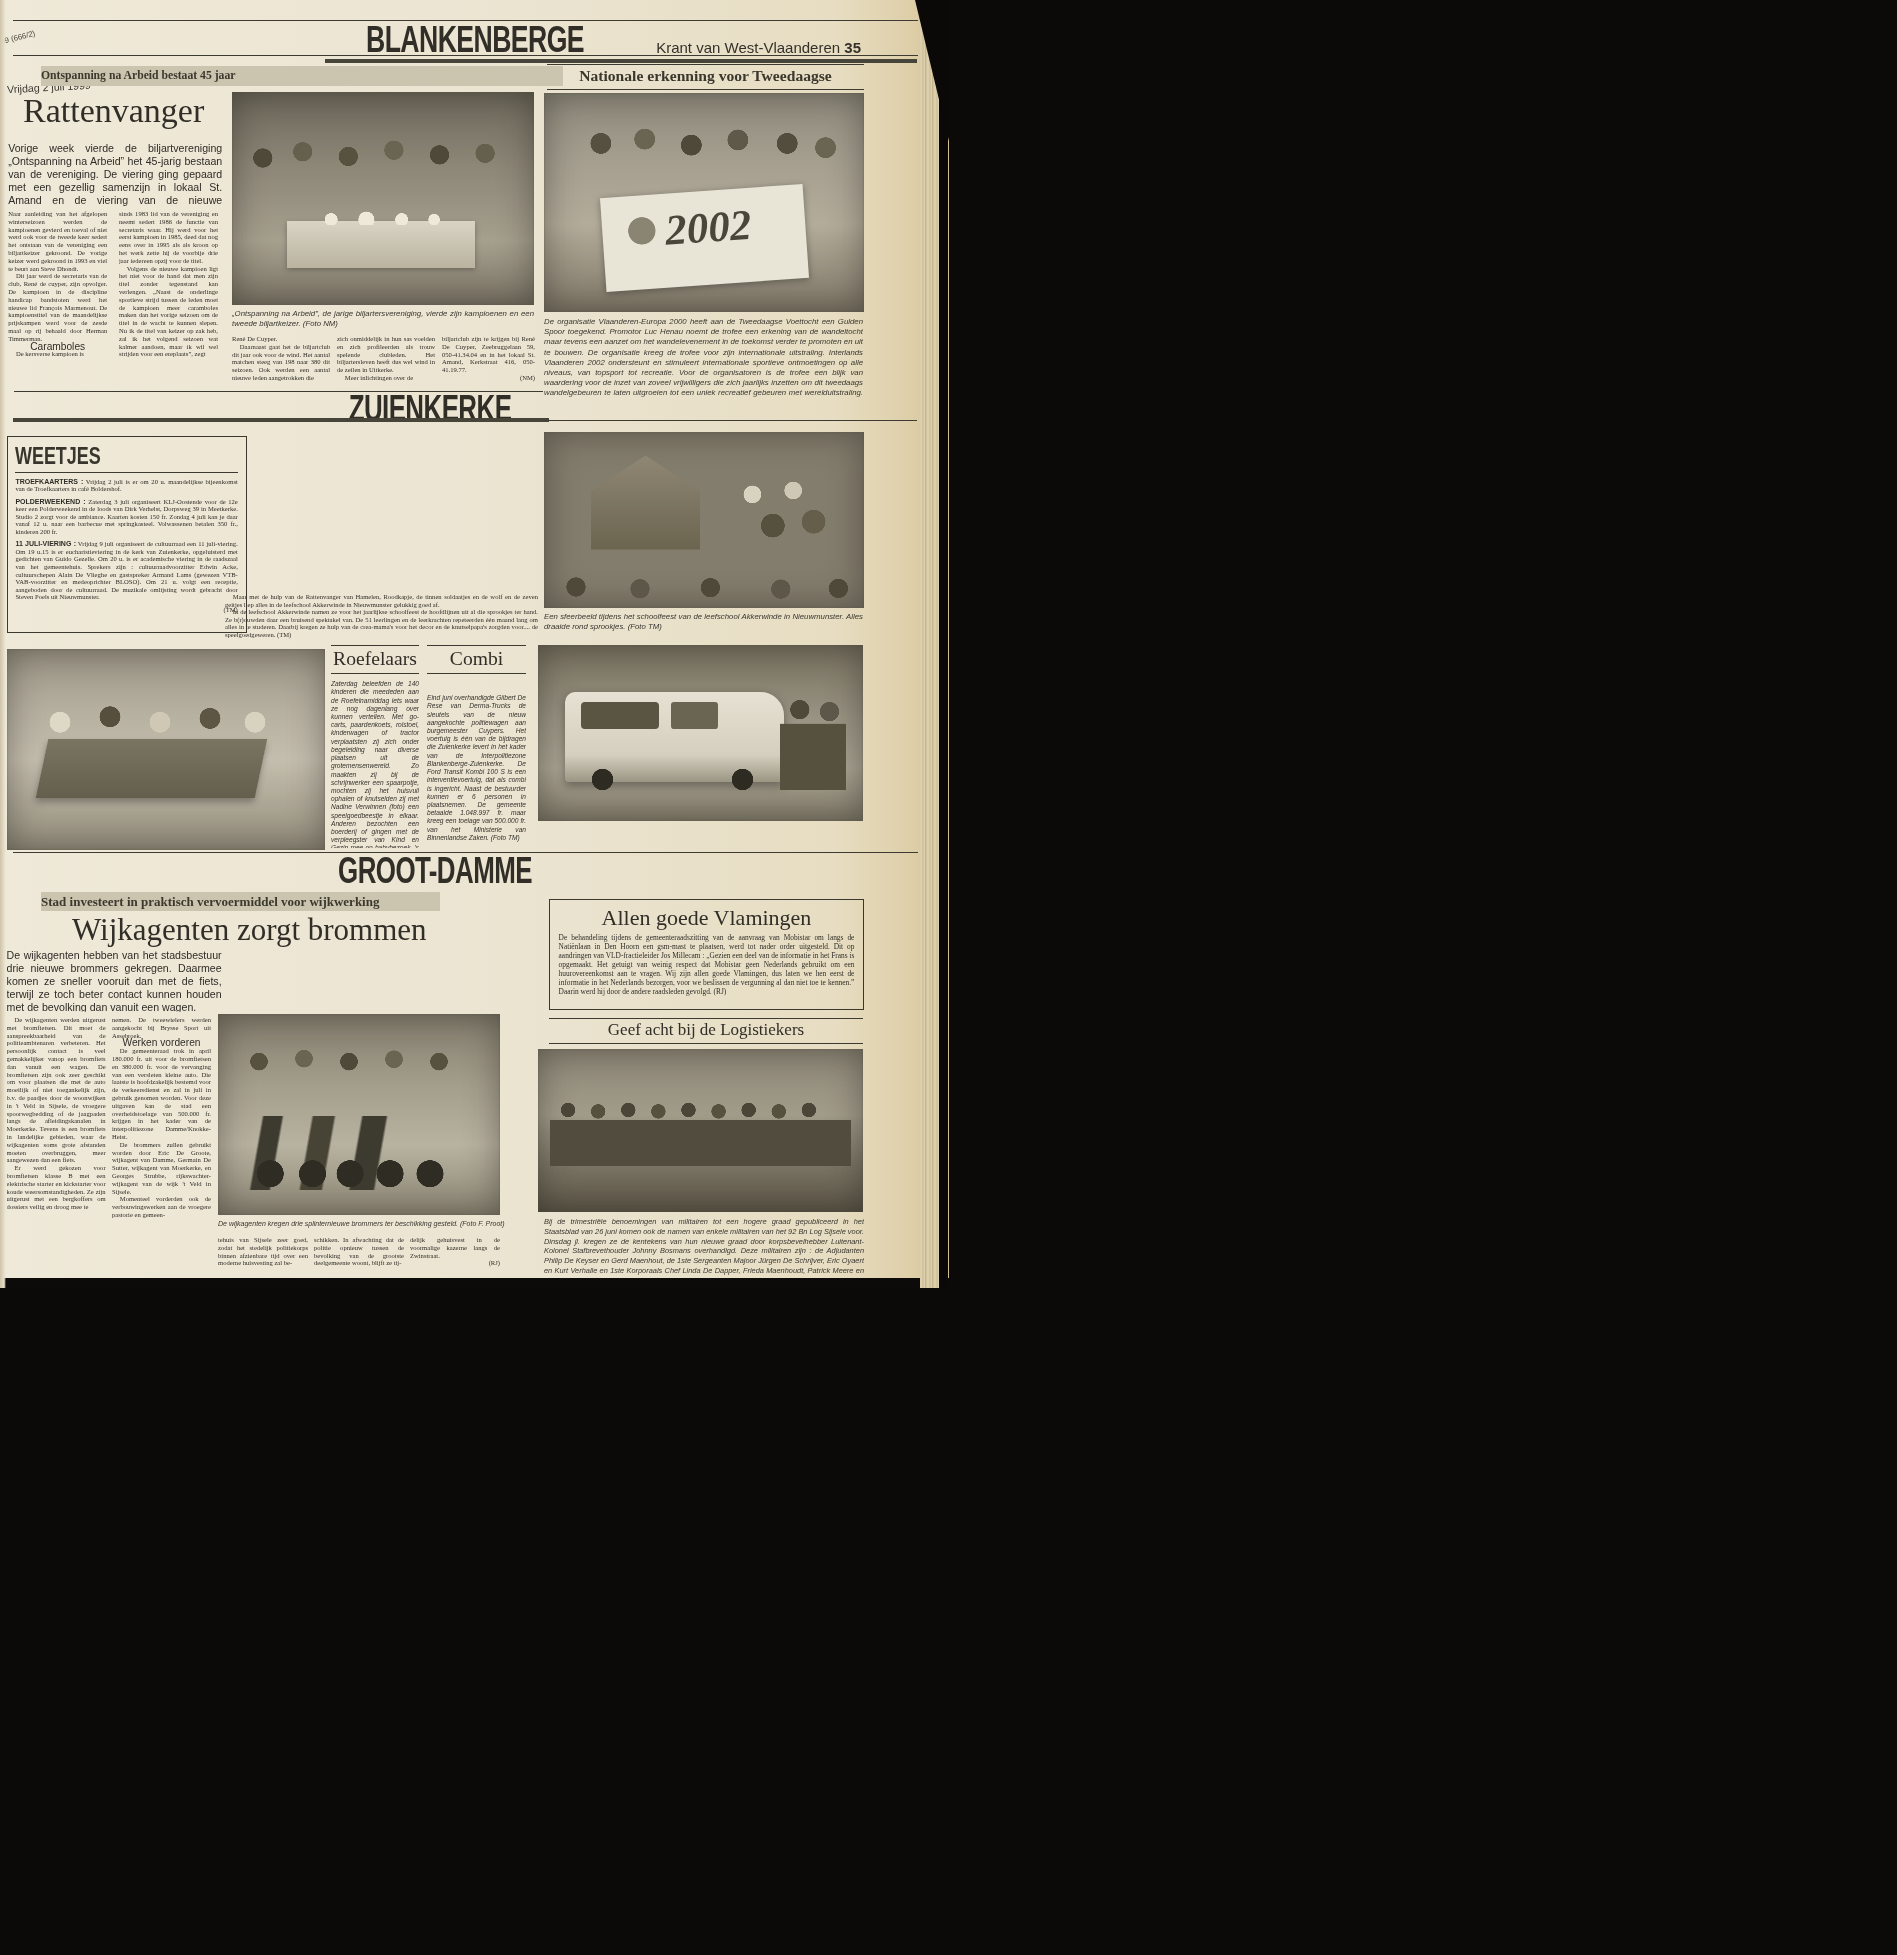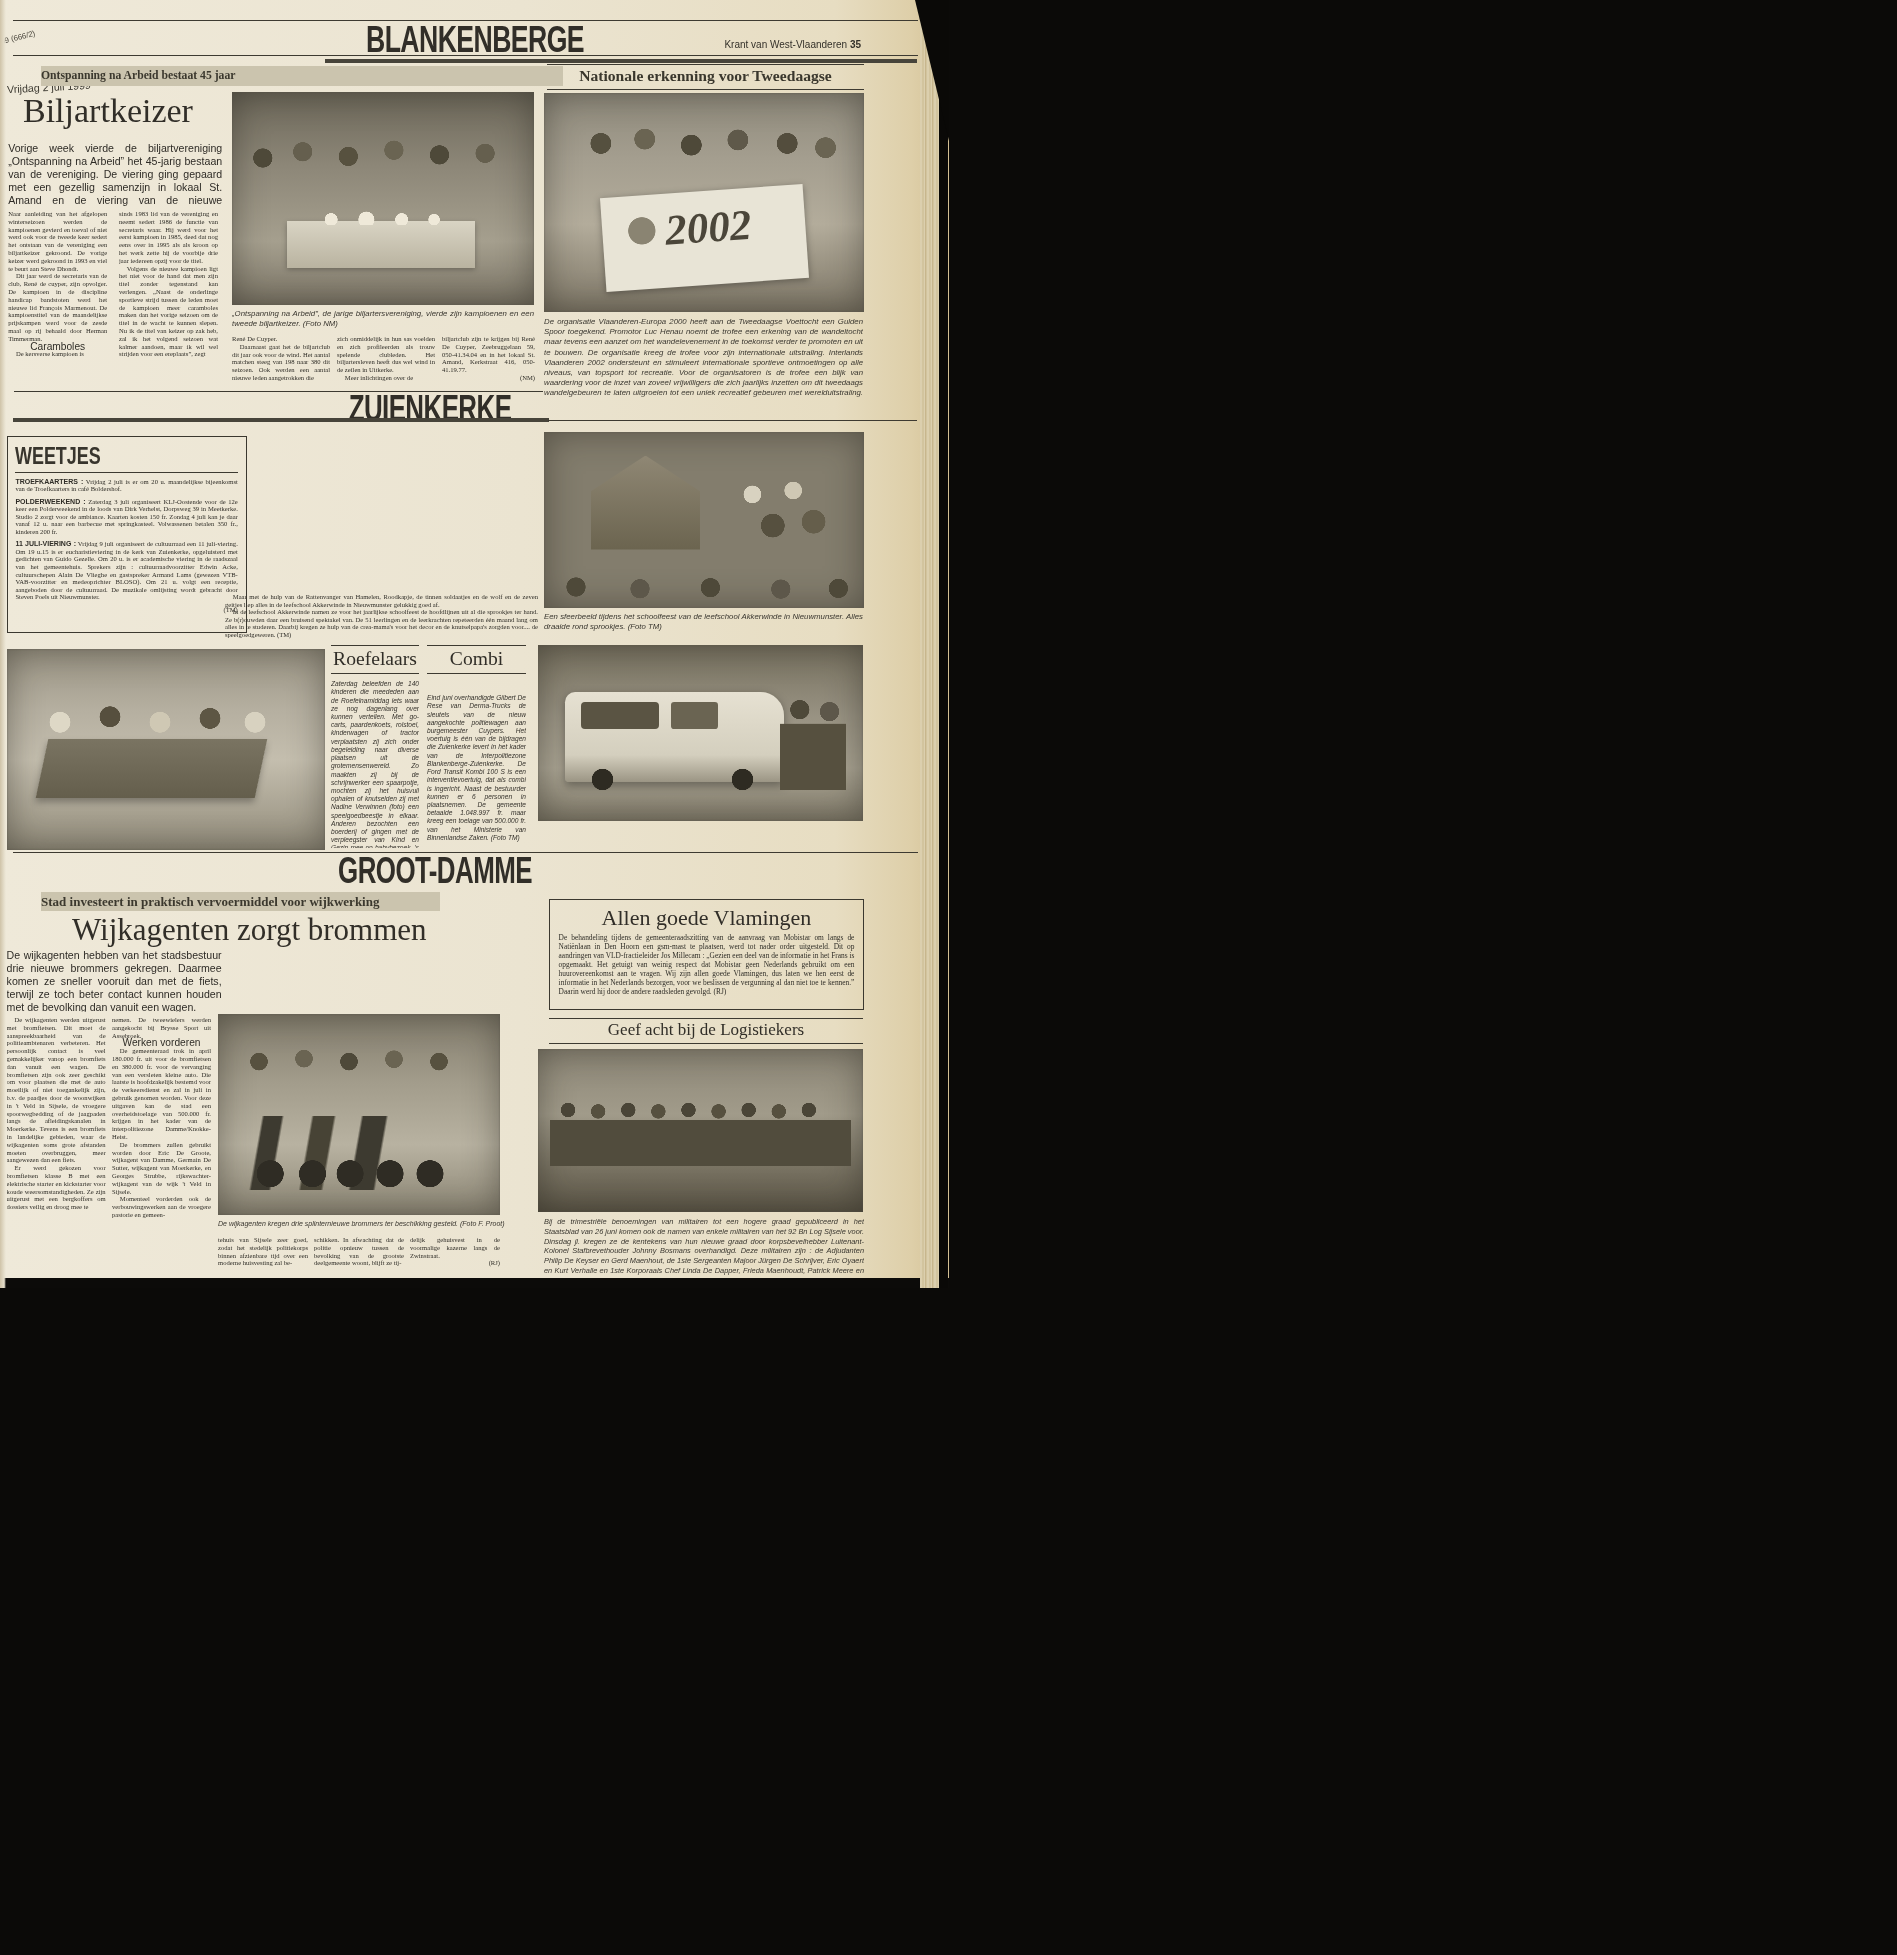--- a/index.html
+++ b/index.html
@@ -38,21 +38,21 @@
 </head>
 <body>
 
 <div class="stage">
   <div class="paper"></div>
 
   <div class="abs rule" style="left:12.5px;top:19.6px;width:905px;height:1.2px;"></div>
   <div class="abs sans" style="left:0px;top:33px;font-size:7.8px;transform:rotate(-14deg);color:#4a463c;">99 (666/2)</div>
   <div class="abs cond headline" style="left:50%;top:21px;font-size:37px;letter-spacing:-0.8px;transform:translateX(-50%) scaleX(.72);">BLANKENBERGE</div>
   <div class="abs sans" style="left:7px;top:81px;font-size:10.6px;color:#3a372f;transform:rotate(-3deg);">Vrijdag 2 juli 1999</div>
-  <div class="abs sans" style="left:587px;top:39px;width:274px;text-align:right;font-size:10px;color:#34312a;">
+  <div class="abs sans" style="left:587px;top:39px;width:274px;text-align:right;font-size:15px;color:#34312a;">
     <span>Krant van West-Vlaanderen</span>
     <b>35</b>
   </div>
   <div class="abs rule" style="left:12.5px;top:55px;width:905px;height:1.2px;"></div>
   <div class="abs" style="left:325px;top:59px;width:592px;height:3.9px;background:#47443a;"></div>
 
   <div class="abs edge-letters serif" style="left:0px;top:450px;width:4.3px;height:313px;">i
 he
 aa
 hi
@@ -90,21 +90,21 @@
          radial-gradient(circle at 80% 40%, #534d3d 0 10.2px, transparent 10.6px),
          radial-gradient(circle at 94% 45%, #6a6452 0 10.2px, transparent 10.6px);"></div>
     <div class="abs" style="left:59px;top:98px;width:203px;height:94px;background:#e8e4d6;
          transform:rotate(-4deg);box-shadow:0 1.6px 7px rgba(0,0,0,.35);">
       <div class="abs" style="left:15.6px;top:11.7px;width:47px;height:47px;background:radial-gradient(circle,#8a8472 0 40%,transparent 42%);"></div>
       <div class="abs serif" style="left:63px;top:11.7px;width:133px;font-size:43px;font-weight:bold;color:#4b463a;font-style:italic;">2002</div>
     </div>
   </div>
   <div class="abs cap" style="left:544px;top:317px;width:319px;height:83px;">De organisatie Vlaanderen-Europa 2000 heeft aan de Tweedaagse Voettocht een Gulden Spoor toegekend. Promotor Luc Henau noemt de trofee een erkening van de wandeltocht maar tevens een aanzet om het wandelevenement in de toekomst verder te promoten en uit te bouwen. De organisatie kreeg de trofee voor zijn internationale uitstraling. Interlands Vlaanderen 2002 ondersteunt en stimuleert internationale sportieve ontmoetingen op alle niveaus, van topsport tot recreatie. Voor de organisatoren is de trofee een blijk van waardering voor de inzet van zoveel vrijwilligers die zich jaarlijks inzetten om dit tweedaags wandelgebeuren te laten uitgroeien tot een uniek recreatief gebeuren met werelduitstraling. (Foto NM)</div>
 
-  <div class="abs serif headline" style="left:23px;top:94px;font-size:34px;">Biljartkeizer</div>
+  <div class="abs serif headline" style="left:23px;top:94px;font-size:34px;">Rattenvanger</div>
   <div class="abs intro" style="left:8.2px;top:142px;width:214px;height:66px;">Vorige week vierde de biljartvereniging „Ontspanning na Arbeid” het 45-jarig bestaan van de vereniging. De viering ging gepaard met een gezellig samenzijn in lokaal St. Amand en de viering van de nieuwe kampioenen.</div>
 
   <div class="abs body-col" style="left:8.2px;top:210px;width:99px;height:180px;">
     <p>Naar aanleiding van het afgelopen winterseizoen werden de kampioenen gevierd en toeval of niet werd ook voor de tweede keer sedert het ontstaan van de vereniging een biljartkeizer gekroond. De vorige keizer werd gekroond in 1993 en viel te beurt aan Steve Dhondt.</p>
     <p>Dit jaar werd de secretaris van de club, René de cuyper, zijn opvolger. De kampioen in de discipline handicap bandstoten werd het nieuwe lid François Marmenout. De kampioenstitel van de maandelijkse prijskampen werd voor de zesde maal op rij behaald door Herman Timmerman.</p>
     <p class="subhead">Caramboles</p>
     <p style="text-indent:7.8px;">De kersverse kampioen is</p>
   </div>
   <div class="abs body-col" style="left:119px;top:210px;width:99px;height:180px;">
     <p>sinds 1983 lid van de vereniging en neemt sedert 1986 de functie van secretaris waar. Hij werd voor het eerst kampioen in 1985, deed dat nog eens over in 1995 als als kroon op het werk zette hij de voorbije drie jaar iedereen opzij voor de titel.</p>

